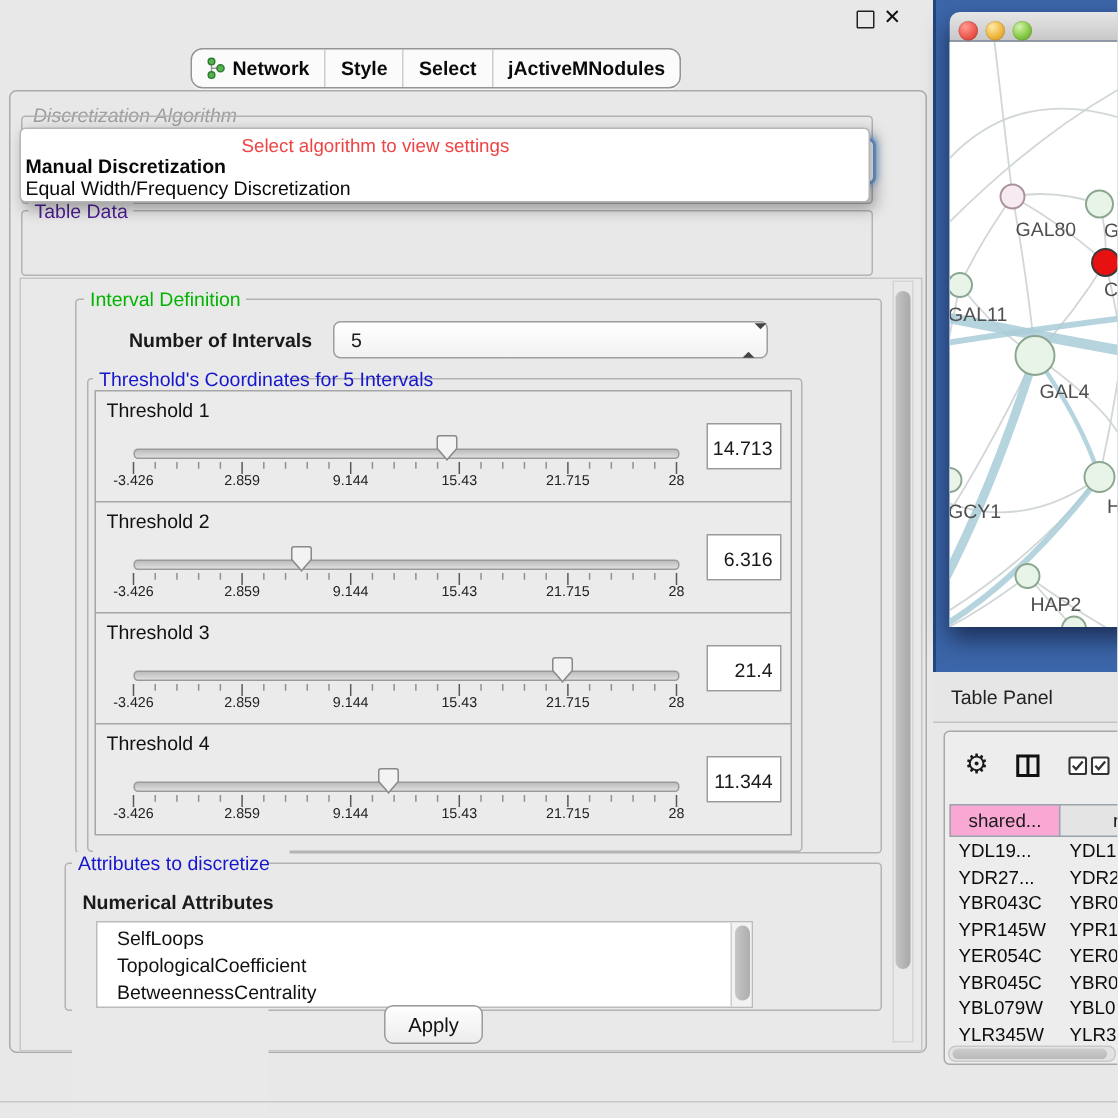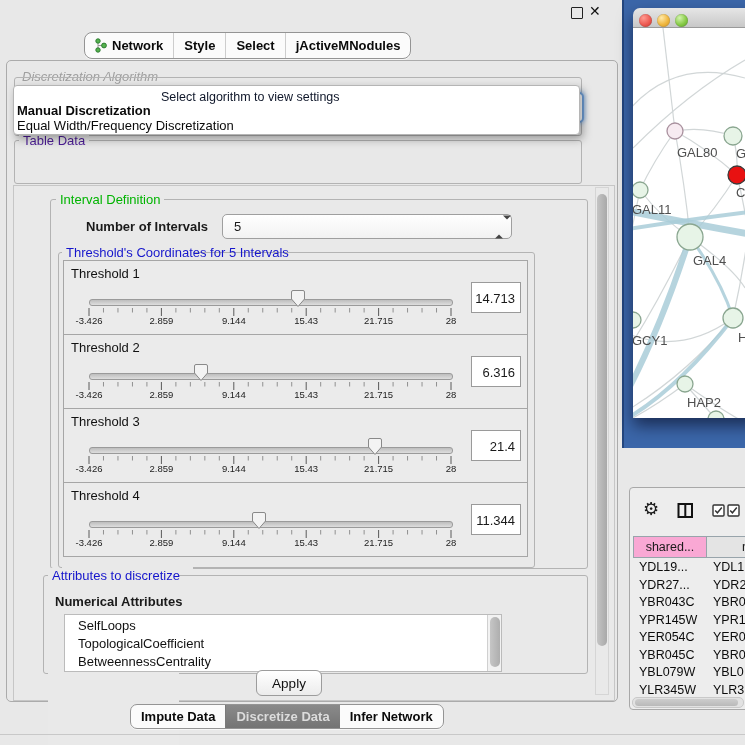--- a/index.html
+++ b/index.html
@@ -10,21 +10,21 @@
 
   
   .titlebar{left:0;top:0;width:622px;height:24px;
     background:linear-gradient(#efefef,#dcdcdc);border-bottom:1px solid #b2b2b2;}
   .titlebar .t{position:absolute;left:8px;top:4px;font-size:13px;color:#222;}
   .float-btn{left:571px;top:7px;width:10px;height:10px;border:1.6px solid #222;border-radius:1px;background:transparent;}
   .close-btn{left:589px;top:3px;font-size:14px;font-weight:bold;color:#111;}
 
   
   .segbar{display:flex;align-items:stretch;height:25px;border:1px solid #949494;border-radius:8px;
-    background:#fbfbfb;overflow:hidden;box-shadow:0 1px 0 rgba(255,255,255,.6);}
+    background:#fbfbfb;overflow:hidden;box-shadow:0 1px 0 rgba(255,255,255,.6);margin-left:43px;}
   .seg{display:flex;align-items:center;justify-content:center;font-size:13px;font-weight:600;
     color:#0a0a0a;padding:0 10px;white-space:nowrap;}
   .seg+.seg{border-left:1px solid #cdcdcd;}
   .seg.sel{background:linear-gradient(#8a8a8a,#747474);color:#dcdcdc;border-left:1px solid #7a7a7a;}
   .seg.sel+.seg{border-left:none;}
   .seg .nicon{margin-right:5px;}
 
   .frame{left:6px;top:60px;width:610px;height:640px;border:1px solid #ababab;border-radius:5px;background:#e8e8e8;}
   .viewport{left:13px;top:185px;width:600px;height:514px;border:1px solid #c6c6c6;background:#e9e9e9;}
 
@@ -42,21 +42,21 @@
   .spin .up{width:0;height:0;border-left:4px solid transparent;border-right:4px solid transparent;
     border-bottom:4px solid #444;margin-bottom:2px;}
   .spin .dn{width:0;height:0;border-left:4px solid transparent;border-right:4px solid transparent;
     border-top:4px solid #444;}
 
   
   .focusring{left:20px;top:92px;width:560px;height:27px;border-radius:5px;background:#fff;
     border:2px solid #6f9fd8;box-shadow:0 0 4px 1px rgba(110,160,220,.75);}
   .popup{left:13px;top:85px;width:565px;height:48px;background:#fff;border:1px solid #b5b5b5;
     border-radius:4px;box-shadow:3px 4px 10px rgba(0,0,0,.35);}
-  .popup .prompt{position:absolute;left:147px;top:4px;font-size:12.5px;color:#0f172a;}
+  .popup .prompt{position:absolute;left:147px;top:4px;font-size:12.5px;color:#ef4444;}
   .popup .opt{position:absolute;left:3px;font-size:13px;color:#0a0a0a;white-space:nowrap;}
   .popup .opt.b{font-weight:bold;}
 
   
   .thpanel{position:relative;width:465px;height:75px;border:1px solid #a6a6a6;background:#ebebeb;box-sizing:border-box;}
   .thpanel+.thpanel{margin-top:-1px;}
   .thpanel .lbl{position:absolute;left:7px;top:5px;font-size:13px;font-weight:normal;color:#111;}
   .track{position:absolute;left:25px;top:38px;width:362px;height:5px;border:1px solid #9a9a9a;
     border-radius:3px;background:linear-gradient(#bdbdbd,#dedede);}
   .thumb{position:absolute;top:28px;width:16px;height:19px;}
@@ -346,31 +346,20 @@
       </div>
   <span class="item" style="top: 3px;">SelfLoops</span>
       <span class="item" style="top: 21px;">TopologicalCoefficient</span>
       <span class="item" style="top: 39px;">BetweennessCentrality</span>
     </div>
 
   <div class="abs applybtn">
     <span>Apply</span>
   </div>
 
-  <div class="abs segbar" id="bottomTabs" style="left:130px;top:704px;height:23px;border-radius:7px;">
-      <div class="seg">
-        <span>Impute Data</span>
-      </div>
-      <div class="seg sel">
-        <span>Discretize Data</span>
-      </div>
-      <div class="seg">
-        <span>Infer Network</span>
-      </div>
-    </div>
 
   <div class="abs hr-div"></div>
 
   <div class="abs blue"></div>
   <div class="abs netwin">
     <div class="tbar">
       <span class="tl r"></span>
       <span class="tl y"></span>
       <span class="tl g"></span>
     </div>
@@ -415,20 +404,23 @@
           <text x="-1" y="317" font-size="13" fill="#4f4f4f">GCY1</text>
           <circle cx="100" cy="290" r="10" fill="#e7f4e7" stroke="#8aa690" stroke-width="1.3"></circle>
           <text x="105" y="314" font-size="13" fill="#4f4f4f">H</text>
           <circle cx="52" cy="356" r="8" fill="#e7f4e7" stroke="#8aa690" stroke-width="1.3"></circle>
           <text x="54" y="379" font-size="13" fill="#4f4f4f">HAP2</text>
           <circle cx="83" cy="391" r="8" fill="#e7f4e7" stroke="#8aa690" stroke-width="1.3"></circle>
         </svg>
     </div>
   </div>
 
+  <div class="abs tp-titlebar">
+    <span class="t">Table Panel</span>
+  </div>
   <div class="abs tp-box"></div>
 
   <span class="abs gear">⚙</span>
   <svg class="abs" style="left:677px;top:502px;" width="17" height="17">
     <rect x="1.5" y="2" width="13.5" height="13" fill="none" stroke="#111" stroke-width="2"></rect>
     <line x1="8.3" y1="2" x2="8.3" y2="15" stroke="#111" stroke-width="2"></line>
   </svg>
   <svg class="abs" style="left:712px;top:504px;" width="13" height="13">
     <rect x="1" y="1" width="11" height="11" rx="1" fill="#fff" stroke="#333" stroke-width="1.4"></rect>
     <path d="M3.2 6.5 L5.4 8.8 L9.8 3.6" fill="none" stroke="#333" stroke-width="1.5"></path>

